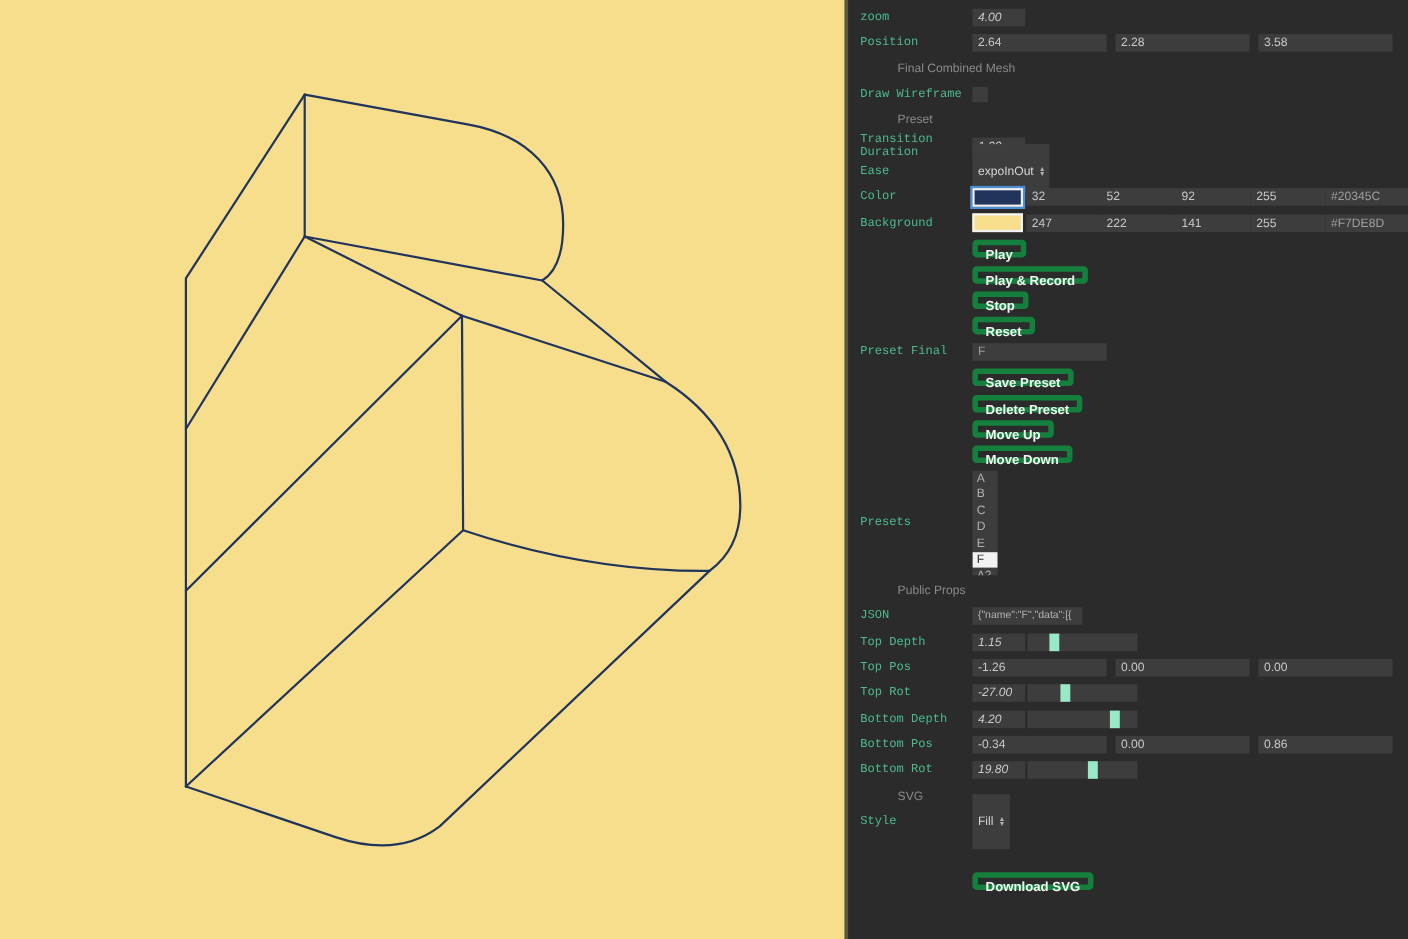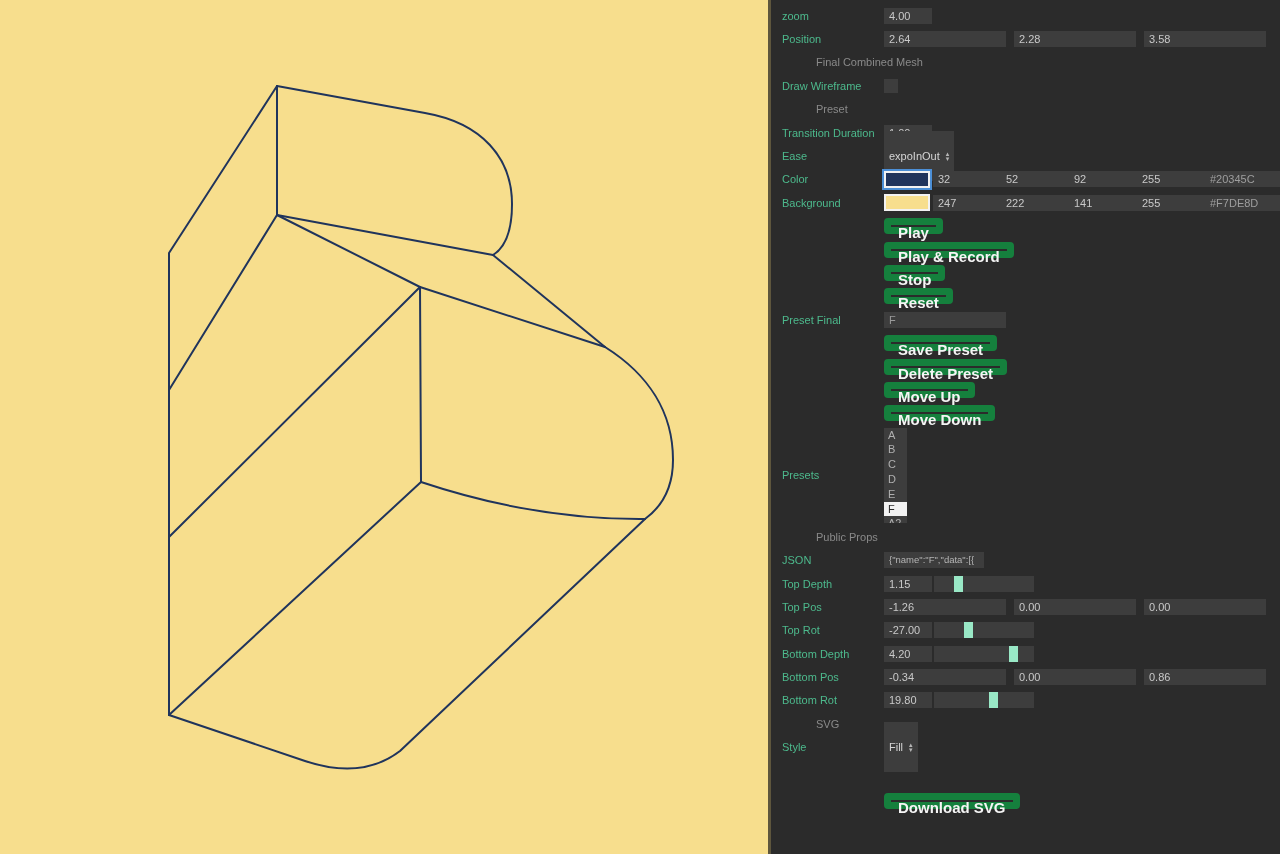--- a/index.html
+++ b/index.html
@@ -5,35 +5,35 @@
   html,body{margin:0;padding:0;width:1280px;height:854px;overflow:hidden;
     font-family:"Liberation Sans",sans-serif;}
   .app{position:relative;width:1280px;height:854px;background:#2b2b2b;}
   .canvas{position:absolute;left:0;top:0;width:768px;height:854px;}
   .canvas svg{display:block;}
   .panel{position:absolute;left:768px;top:0;width:512px;height:854px;
     background:#2b2b2b;border-left:3px solid #5e563d;box-sizing:border-box;
     padding:4px 0 0 11px;font-size:11px;color:#c9c9c9;}
   .row{display:flex;align-items:center;height:23.4px;}
   .row.tall{height:100px;}
-  .lbl{width:102px;flex:none;color:#4dba8d;}
+  .lbl{width:102px;flex:none;color:#4dba8d;font-family:Liberation Mono, monospace;}
   .sect{width:300px;flex:none;color:#8a8a8a;margin-left:34px;}
   .field{background:#3d3d3d;height:16px;line-height:16px;padding:0 5px;
     color:#c9c9c9;box-sizing:border-box;overflow:hidden;white-space:nowrap;}
-  .f-small{width:48px;flex:none;}
+  .f-small{width:48px;flex:none;font-style:italic;}
   .f-wide{width:122px;margin-right:8px;flex:none;}
   .f-cell{width:68px;margin-right:0;flex:none;}
   .f-hex{width:80px;margin-right:0;color:#9e9e9e;flex:none;}
   .f-dim{color:#9a9a9a;}
   .f-json{width:100px;font-size:9.5px;letter-spacing:0;flex:none;color:#b5b5b5;}
   .swatch{width:46px;height:17px;border:2px solid #f2f2f2;box-sizing:border-box;
     margin-right:3px;flex:none;}
   .swatch.focused{box-shadow:0 0 0 2px #4c8fd6;}
-  .btn{height:16px;padding:0 7px;border:7px solid #15803d;border-radius:4px;
-    background:transparent;color:#f5f5f5;font-weight:bold;font-size:15px;
+  .btn{height:16px;padding:0 7px;border:5px solid #15803d;border-radius:4px;
+    background:transparent;color:#f5f5f5;font-weight:bold;font-size:12px;
     font-family:"Liberation Sans",sans-serif;line-height:16px;cursor:pointer;}
   .checkbox{width:14px;height:14px;background:#3d3d3d;flex:none;}
   .slider{position:relative;width:100px;height:16px;background:#3d3d3d;
     margin-left:2px;flex:none;}
   .handle{position:absolute;top:0;width:9px;height:16px;background:#99e8c6;}
   .select{display:inline-flex;align-items:center;background:#3d3d3d;height:18px;
     padding:16px 5px;color:#d5d5d5;cursor:pointer;}
   .spinner{display:flex;flex-direction:column;margin-left:6px;color:#b5b5b5;
     font-size:7px;line-height:5px;}
   .listbox{width:23px;height:95px;background:#3d3d3d;overflow:hidden;flex:none;}

